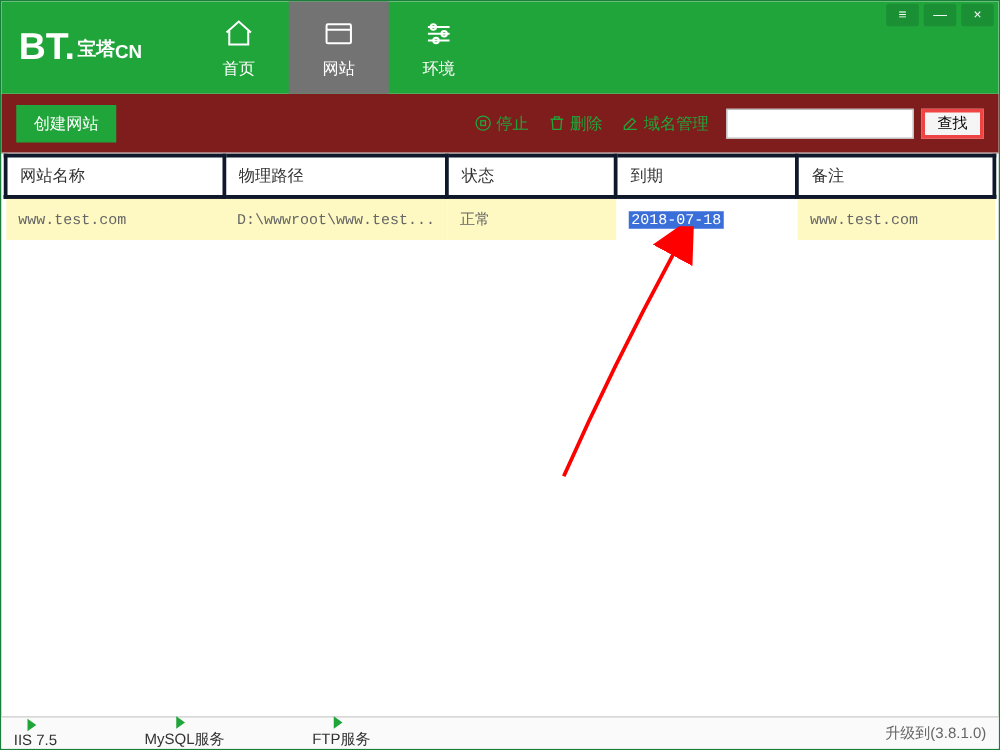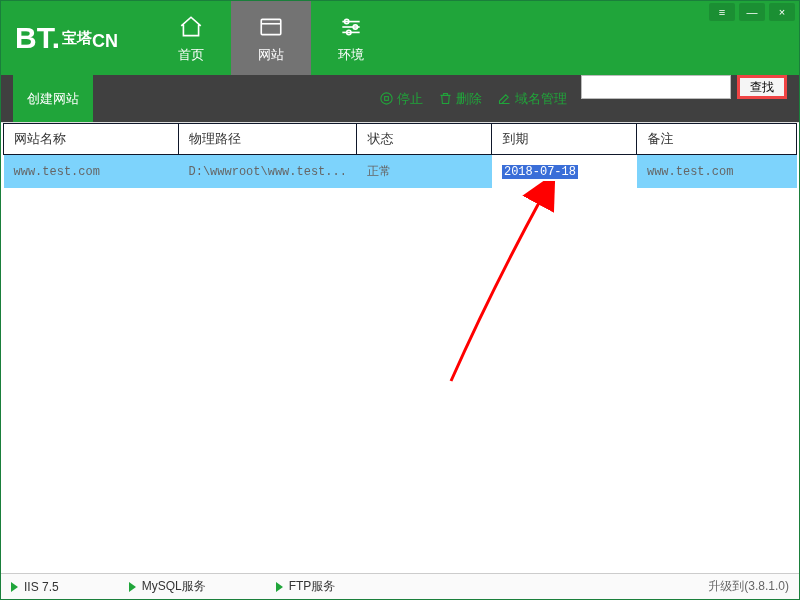--- a/index.html
+++ b/index.html
@@ -20,21 +20,21 @@
     display: flex;
     align-items: center;
     padding-left: 14px;
   }
   .logo .bt { font-size: 30px; font-weight: bold; letter-spacing: 0; line-height: 1; }
   .logo .bt .dot { font-size: 30px; }
   .logo .cn {
     display: flex; flex-direction: row; margin-left: 2px; line-height: 1; padding-top: 4px;
   }
   .logo .cn .z { font-size: 15px; font-weight: bold; }
-  .logo .cn .c { font-size: 18px; font-weight: bold; margin-top: 2px; text-align: center; }
+  .logo .cn .c { font-size: 15px; font-weight: bold; margin-top: 2px; text-align: center; }
 
   .nav { display: flex; }
   .nav-item {
     width: 80px;
     display: flex;
     flex-direction: column;
     align-items: center;
     justify-content: center;
     cursor: pointer;
     color: #fff;
@@ -51,22 +51,23 @@
     width: 26px; height: 18px; background: #1b8f33; margin-top:2px; margin-right:4px;
     display:flex; align-items:center; justify-content:center; cursor:pointer; color:#fff; font-size:11px;
     border-radius:2px;
   }
 
   
   .toolbar {
     height: 48px;
     border-bottom: 1px solid #ddd;
     display: flex;
+    align-items: center;
     padding: 0 12px;
-    background:#404040;
+    background:#7f1d1d;
   }
   .btn-primary {
     background: #20a53a; color: #fff; border: none; padding: 6px 14px; font-size: 13px; cursor: pointer;
   }
   .toolbar-spacer { flex: 1; }
   .tool-action {
     display: flex; align-items: center; color: #20a53a; margin-right: 14px; cursor: pointer; font-size: 13px;
   }
   .tool-action .ico { width:16px; height:16px; margin-right:3px; display:inline-flex; align-items:center; justify-content:center; }
   .tool-action .ico svg { stroke:#20a53a; fill:none; stroke-width:1.7; }
@@ -75,27 +76,27 @@
   }
   .btn-default {
     height: 24px; border:3px solid #ef4444; background:#f5f5f5; padding:0 10px; font-size:12px; cursor:pointer;
   }
 
   
   .table-wrap { padding: 0 0 0 0; }
   table { width: calc(100% - 4px); border-collapse: collapse; margin: 0 2px; }
   thead th {
     text-align: left; font-weight: normal; font-size: 13px; padding: 6px 10px;
-    border: 1px solid #0f172a; background: #fff; color:#333;
+    border: 3px solid #0f172a; background: #fff; color:#333;
   }
   tbody td {
     font-size: 12px; padding: 8px 10px; color:#666;
     font-family: "SimSun", "Courier New", monospace;
   }
-  tbody tr.row1 { background: #7dd3fc; }
+  tbody tr.row1 { background: #fef9c3; }
   .expire-cell {
     background: #fff;
   }
   .expire-val {
     background: #3a6ed8; color: #fff; padding: 0 2px;
     font-family: "Courier New", monospace;
     margin-top: 34px;
   }
 
   
@@ -106,21 +107,21 @@
   }
 
   
   .statusbar {
     position: absolute; bottom: 0; left: 0; right: 0;
     height: 26px; border-top: 1px solid #ccc;
     display: flex; align-items: center;
     font-size: 12px; color: #333; background: #fafafa;
     padding: 0 10px;
   }
-  .status-item { display:flex; align-items:center; margin-right: 70px; cursor:pointer; }
+  .status-item { display:flex; align-items:center; margin-right: 70px; cursor:pointer;flex-direction:column; }
   .status-item .tri {
     width:0; height:0; border-top:5px solid transparent; border-bottom:5px solid transparent;
     border-left:7px solid #20a53a; margin-right:6px;
   }
   .status-right { margin-left:auto; color:#666; }
 </style>
 </head>
 <body>
 
 <div class="header">

